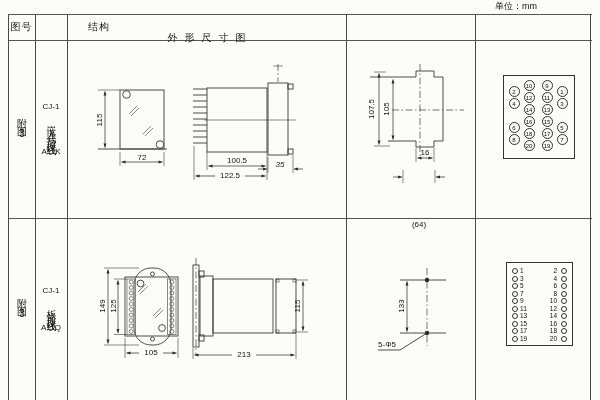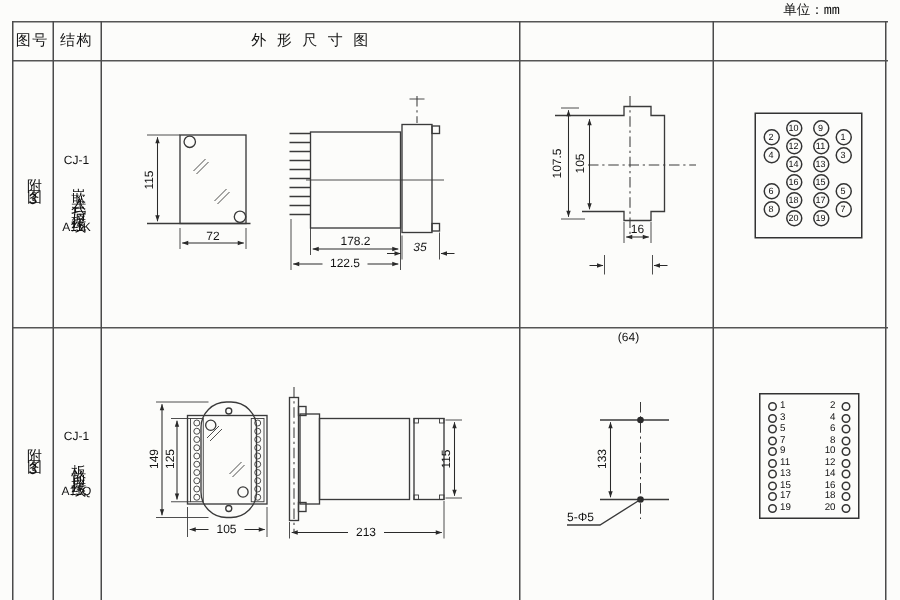--- a/index.html
+++ b/index.html
@@ -2,22 +2,22 @@
 <html><head>
 <meta charset="utf-8">
 <style>
   html,body{margin:0;padding:0;background:#ffffff;}
   .page{position:relative;width:600px;height:400px;background:#fcfcfa;overflow:hidden;
         font-family:"Liberation Sans","DejaVu Sans",sans-serif;color:#1a1a1a;}
   .vline{position:absolute;top:14px;bottom:0;width:0;border-left:1.6px solid #4a4a4a;}
   .hline{position:absolute;left:8px;width:584px;height:0;border-top:1.8px solid #555;}
   .cell{position:absolute;}
   .hdr{display:flex;align-items:center;justify-content:center;font-size:10px;color:#151515;letter-spacing:1px;}
-  .hdr.sp{letter-spacing:7px;padding-left:7px;box-sizing:border-box;}
-  .unit{position:absolute;left:495px;top:0px;width:92px;height:13px;font-size:9px;text-align:center;color:#111;font-family:Liberation Mono, monospace;}
+  .hdr.sp{letter-spacing:7px;padding-left:7px;box-sizing:border-box;margin-top:11px;}
+  .unit{position:absolute;left:495px;top:0px;width:92px;height:13px;font-size:9px;text-align:left;color:#111;}
   .figcell,.structcell{display:flex;flex-direction:column;align-items:center;justify-content:center;}
   .vtext{writing-mode:vertical-rl;text-orientation:upright;font-size:10px;color:#111;}
   .figtxt{letter-spacing:9px;}
   .mount{letter-spacing:4px;margin:6px 0;}
   .model,.code{font-size:8px;color:#111;}
   .dim{position:absolute;font-size:8px;line-height:8px;color:#141414;text-align:center;z-index:3;}
   .rot{transform:rotate(-90deg);}
   .bg{background:#fcfcfa;}
   svg.draw{position:absolute;left:0;top:0;z-index:1;}
   .geo{fill:none;stroke:#3a3a3a;stroke-width:0.9px;}
@@ -42,21 +42,21 @@
   <div class="hline" style="top:40px;"></div>
   <div class="hline" style="top:218px;"></div>
   <div class="vline" style="left:8px;"></div>
   <div class="vline" style="left:35px;"></div>
   <div class="vline" style="left:67px;"></div>
   <div class="vline" style="left:346px;"></div>
   <div class="vline" style="left:475px;"></div>
   <div class="vline" style="left:590px;"></div>
 
   <div class="cell hdr" style="left:8px;top:14px;width:27px;height:26px;">图号</div>
-  <div class="cell hdr" style="left:35px;top:14px;width:32px;height:26px;">结构</div>
+  <div class="cell hdr" style="left:35px;top:14px;width:32px;height:26px;padding-left:48px;">结构</div>
   <div class="cell hdr sp" style="left:67px;top:14px;width:279px;height:26px;">外形尺寸图</div>
 
   <div class="cell figcell" style="left:8px;top:40px;width:27px;height:178px;">
     <div class="vtext figtxt">附图3</div>
   </div>
   <div class="cell structcell" style="left:35px;top:40px;width:32px;height:178px;">
     <div class="model">CJ-1</div>
     <div class="vtext mount">嵌入式后接线</div>
     <div class="code">A11K</div>
   </div>
@@ -105,21 +105,21 @@
       <line class="thin" x1="127" y1="106" x2="127" y2="140"></line>
       <line class="dl" x1="141.5" y1="126" x2="198.5" y2="126" marker-start="url(#ar1)" marker-end="url(#ar1)"></line>
       <line class="dl" x1="128.5" y1="136" x2="198.5" y2="136" marker-start="url(#ar1)" marker-end="url(#ar1)"></line>
       <line class="thin" x1="201" y1="117" x2="201" y2="133"></line>
       <line class="thin" x1="226" y1="115" x2="226" y2="133"></line>
       <line class="dl" x1="191" y1="129" x2="200" y2="129" marker-end="url(#ar1)"></line>
       <line class="dl" x1="236" y1="129" x2="227" y2="129" marker-end="url(#ar1)"></line>
     </svg>
     <span class="dim rot" style="left:23px;top:76px;width:20px;">115</span>
     <span class="dim" style="left:65px;top:114px;width:20px;">72</span>
-    <span class="dim" style="left:155px;top:117px;width:30px;">178.2</span>
+    <span class="dim" style="left:155px;top:117px;width:30px;">100.5</span>
     <span class="dim bg" style="left:148px;top:132px;width:30px;">122.5</span>
     <span class="dim" style="left:205px;top:121px;width:16px;font-style:italic;">35</span>
   </div>
 
   <div class="cell" style="left:346px;top:40px;width:129px;height:178px;">
     <svg class="draw" width="129" height="178" viewBox="0 0 129 178">
       <defs>
         <marker id="ar2" viewBox="0 0 10 10" refX="9.5" refY="5" markerWidth="8" markerHeight="6" orient="auto-start-reverse">
           <path d="M0,1.5 L10,5 L0,8.5 z" fill="#2a2a2a"></path>
         </marker>

